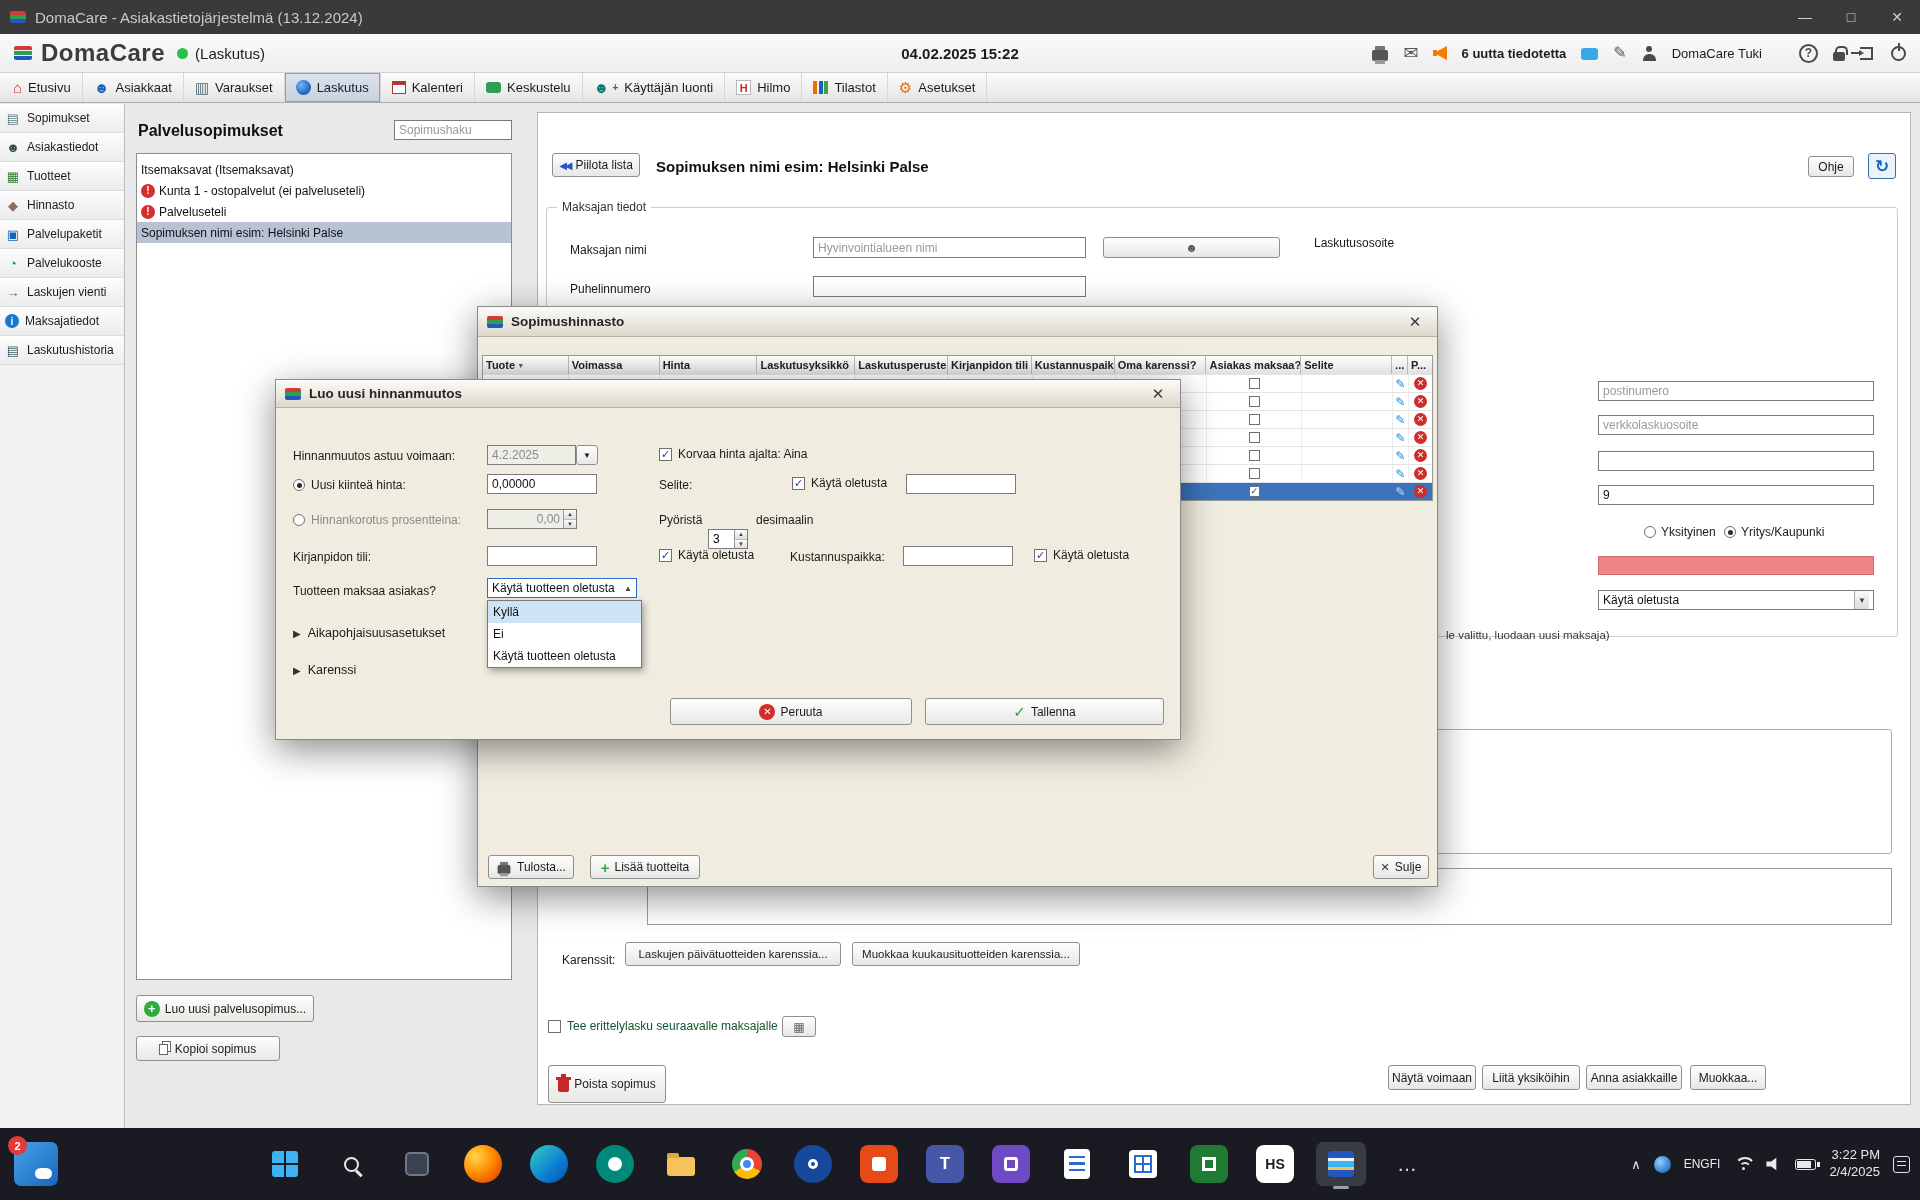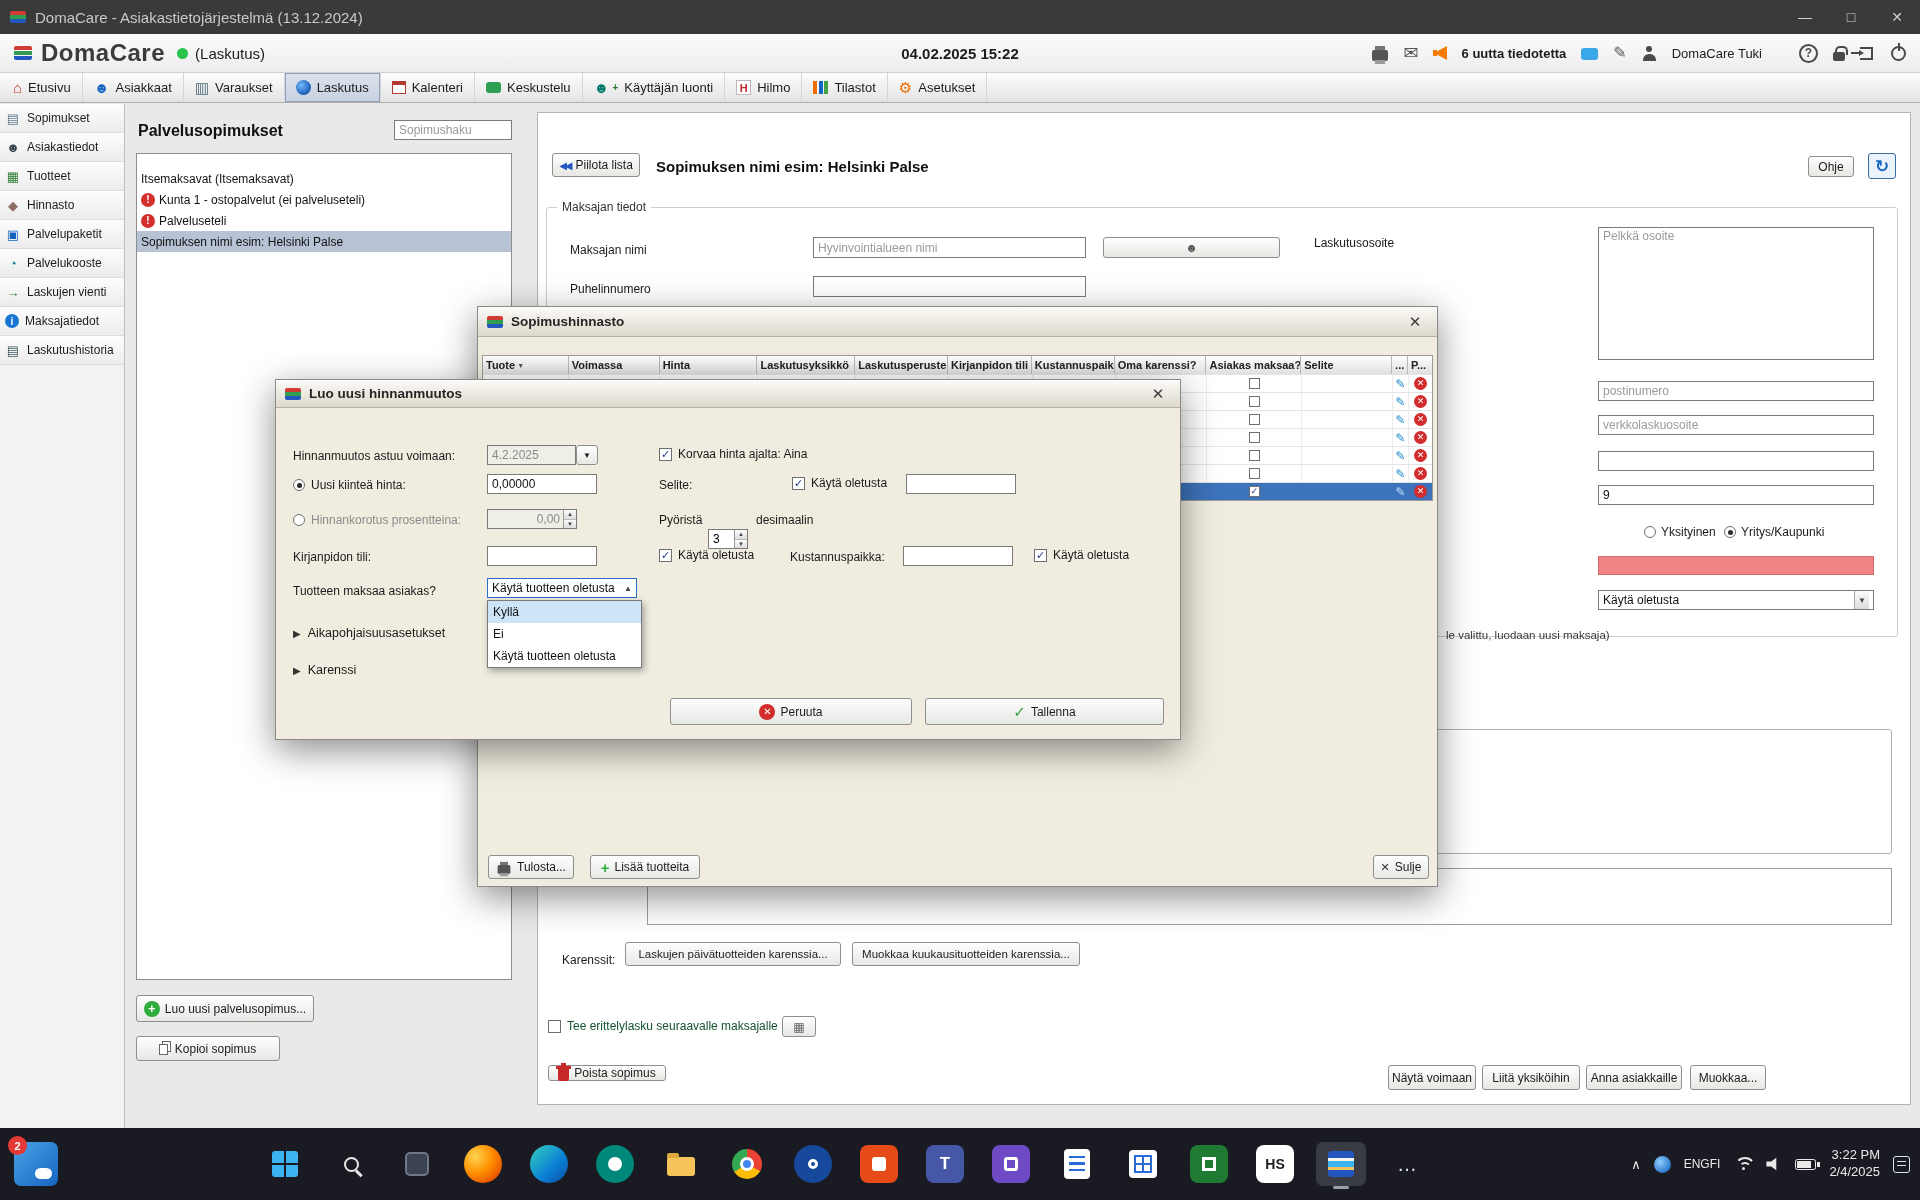--- a/index.html
+++ b/index.html
@@ -313,21 +313,21 @@
     <div class="side-item">
       <span class="si" style="color:#455a64">▤</span>
       <span>Laskutushistoria</span>
     </div>
   </div>
 
   <div class="contracts">
     <span class="c-title">Palvelusopimukset</span>
     <input class="input c-search" placeholder="Sopimushaku" style="">
     <div class="c-list">
-      <div class="c-item" style="margin-top:14px">
+      <div class="c-item" style="margin-top:5px">
         <span>Itsemaksavat  (Itsemaksavat)</span>
       </div>
       <div class="c-item">
         <span class="ic-err">!</span>
         <span>Kunta 1 - ostopalvelut (ei palveluseteli)</span>
       </div>
       <div class="c-item">
         <span class="ic-err">!</span>
         <span>Palveluseteli</span>
       </div>
@@ -366,21 +366,20 @@
     </div>
     <span class="abs lbl" style="left:32px;top:130px">Maksajan nimi</span>
     <input class="input abs" style="left: 275px; top: 124px; width: 273px; height: 21px;" placeholder="Hyvinvointialueen nimi">
     <div class="btn abs" style="left:565px;top:124px;width:177px;height:21px">
       <span class="g" style="font-size:12px;color:#555">☻</span>
     </div>
     <span class="abs lbl" style="left:776px;top:123px">Laskutusosoite</span>
     <span class="abs lbl" style="left:32px;top:169px">Puhelinnumero</span>
     <input class="input abs" style="left: 275px; top: 163px; width: 273px; height: 21px;">
 
-    <textarea class="input abs" style="left: 1060px; top: 114px; width: 276px; height: 133px; resize: none;" placeholder="Pelkkä osoite"></textarea>
     <input class="input abs" style="left: 1060px; top: 268px; width: 276px; height: 20px;" placeholder="postinumero">
     <input class="input abs" style="left: 1060px; top: 302px; width: 276px; height: 20px;" placeholder="verkkolaskuosoite">
     <input class="input abs" style="left: 1060px; top: 338px; width: 276px; height: 20px;">
     <input class="input abs" style="left: 1060px; top: 372px; width: 276px; height: 20px;" value="9">
     <div class="abs" style="left:1106px;top:412px;display:flex;align-items:center;gap:5px">
       <span class="radio"></span>
       <span class="lbl">Yksityinen</span>
     </div>
     <div class="abs" style="left:1186px;top:412px;display:flex;align-items:center;gap:5px">
       <span class="radio sel"></span>
@@ -403,21 +402,21 @@
     <div class="btn abs" style="left:314px;top:829px;width:228px;height:24px;font-size:11.5px">
       <span>Muokkaa kuukausituotteiden karenssia...</span>
     </div>
     <div class="abs" style="left:10px;top:906px;display:flex;align-items:center;gap:6px">
       <span class="cb"></span>
       <span class="lbl" style="color:#14532d">Tee erittelylasku seuraavalle maksajalle</span>
     </div>
     <div class="btn abs" style="left:244px;top:903px;width:34px;height:21px">
       <span class="g" style="font-size:12px;color:#666">▦</span>
     </div>
-    <div class="btn abs" style="left:10px;top:952px;width:118px;height:16px">
+    <div class="btn abs" style="left:10px;top:952px;width:118px;height:38px">
       <span class="ic-trash"></span>
       <span>Poista sopimus</span>
     </div>
     <div class="btn abs" style="left:850px;top:952px;width:88px;height:25px">
       <span>Näytä voimaan</span>
     </div>
     <div class="btn abs" style="left:944px;top:952px;width:98px;height:25px">
       <span>Liitä yksiköihin</span>
     </div>
     <div class="btn abs" style="left:1048px;top:952px;width:96px;height:25px">

